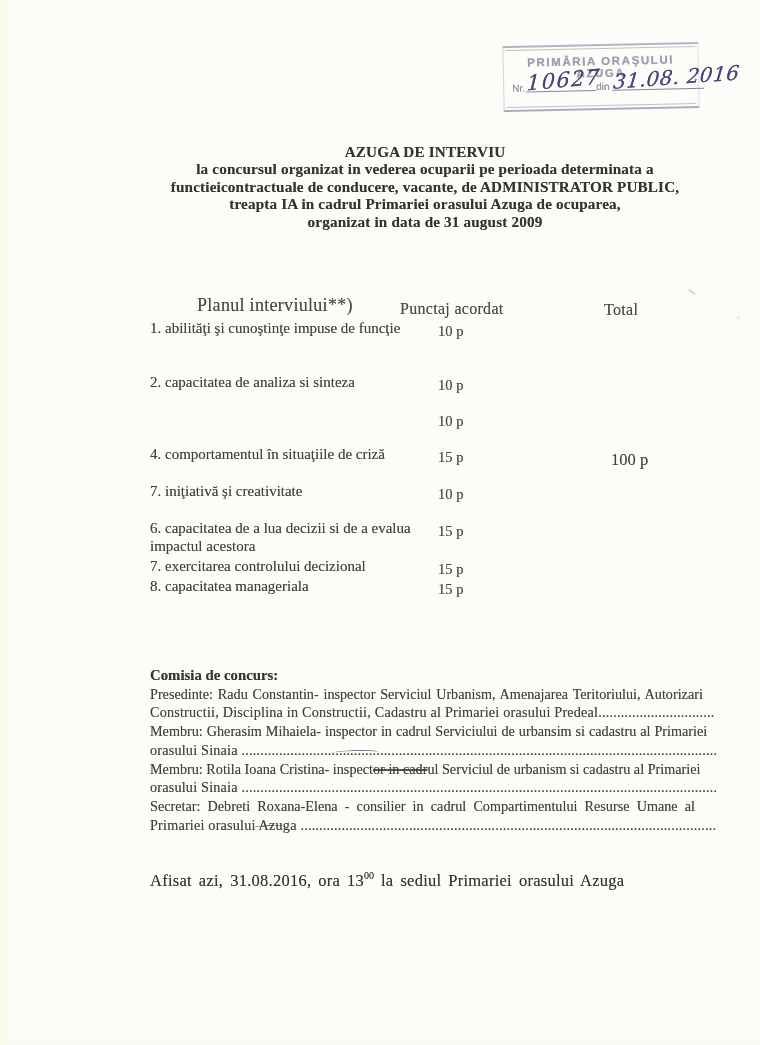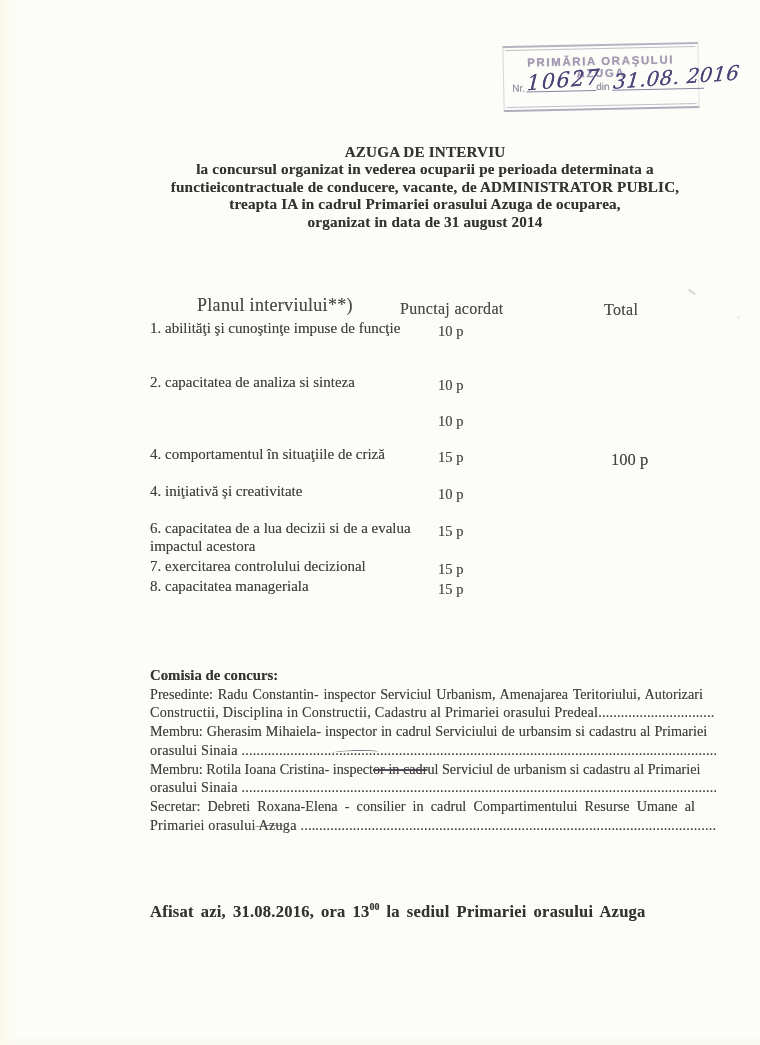--- a/index.html
+++ b/index.html
@@ -77,22 +77,22 @@
   .c-m1{word-spacing:.4px;}
   .c-s1{word-spacing:3.6px;}
   .struck{text-decoration:line-through;text-decoration-thickness:1.8px;text-decoration-color:rgba(74,66,80,.85);}
 
   .pen-mark{position:absolute;border-top:1.6px solid rgba(80,72,95,.75);border-radius:60%;}
   .pen-mark-1{left:182px;top:84px;width:46px;height:4px;transform:rotate(-1.5deg);}
   .pen-mark-2{left:104px;top:159px;width:30px;height:3px;transform:rotate(-2deg);}
 
   
   .footer-line{
-    position:absolute;left:150px;top:901px;width:560px;
-    font-weight:bold;font-size:16.5px;color:#33322d;
+    position:absolute;left:150px;top:870px;width:560px;
+    font-weight:normal;font-size:16.5px;color:#33322d;
     letter-spacing:.25px;word-spacing:2.6px;white-space:nowrap;
   }
   .footer-line sup{font-size:10px;letter-spacing:0;}
 
   
   .artifact{position:absolute;background:rgba(120,118,110,.28);}
   .a1{left:688px;top:291px;width:8px;height:1.5px;transform:rotate(35deg);}
   .a2{left:737px;top:316px;width:3px;height:3px;border-radius:50%;opacity:.5;}
 </style>
 </head>
@@ -112,21 +112,21 @@
         <span class="hand">31.08. 2016</span>
       </span>
     </div>
   </div>
 
   <div class="title-block">
     <div class="title-line">AZUGA DE INTERVIU</div>
     <div class="title-line">la concursul organizat in vederea ocuparii pe perioada determinata a</div>
     <div class="title-line">functieicontractuale de conducere, vacante, de ADMINISTRATOR PUBLIC,</div>
     <div class="title-line">treapta IA in cadrul Primariei orasului Azuga de ocuparea,</div>
-    <div class="title-line">organizat in data de 31 august 2014</div>
+    <div class="title-line">organizat in data de 31 august 2009</div>
   </div>
 
   <div>
     <div class="th-plan">Planul interviului**)</div>
     <div class="th-punctaj">Punctaj acordat</div>
     <div class="th-total">Total</div>
 
     <div class="trow r1">
       <div class="tlabel">1. abilităţi şi cunoştinţe impuse de funcţie</div>
       <div class="tpoints">10 p</div>
@@ -136,21 +136,21 @@
       <div class="tpoints">10 p</div>
     </div>
     <div class="trow r3">
       <div class="tpoints">10 p</div>
     </div>
     <div class="trow r4">
       <div class="tlabel">4.  comportamentul în situaţiile de criză</div>
       <div class="tpoints">15 p</div>
     </div>
     <div class="trow r5">
-      <div class="tlabel">4. iniţiativă şi creativitate</div>
+      <div class="tlabel">7. iniţiativă şi creativitate</div>
       <div class="tpoints">10 p</div>
     </div>
     <div class="trow r6">
       <div class="tlabel">6. capacitatea de a lua decizii si de a evalua impactul acestora</div>
       <div class="tpoints">15 p</div>
     </div>
     <div class="trow r7">
       <div class="tlabel">7. exercitarea controlului decizional</div>
       <div class="tpoints">15 p</div>
     </div>

